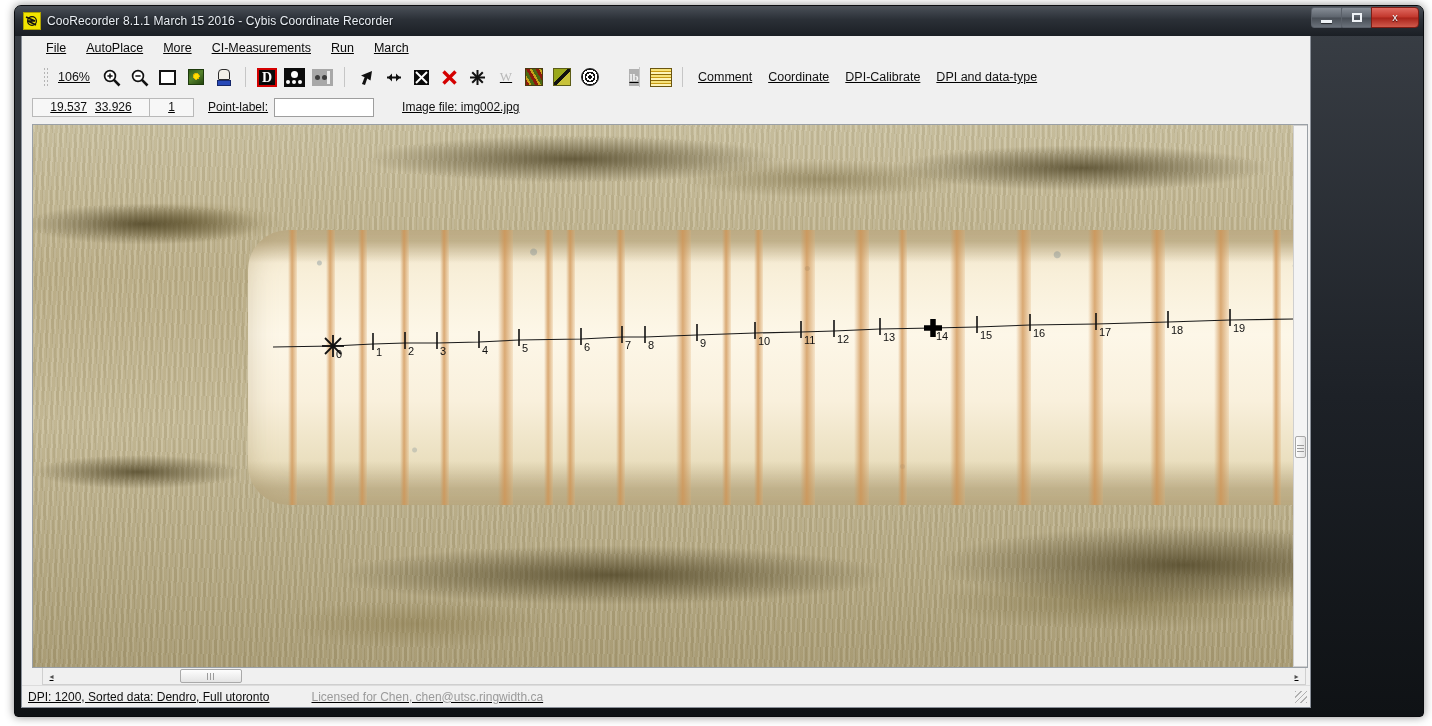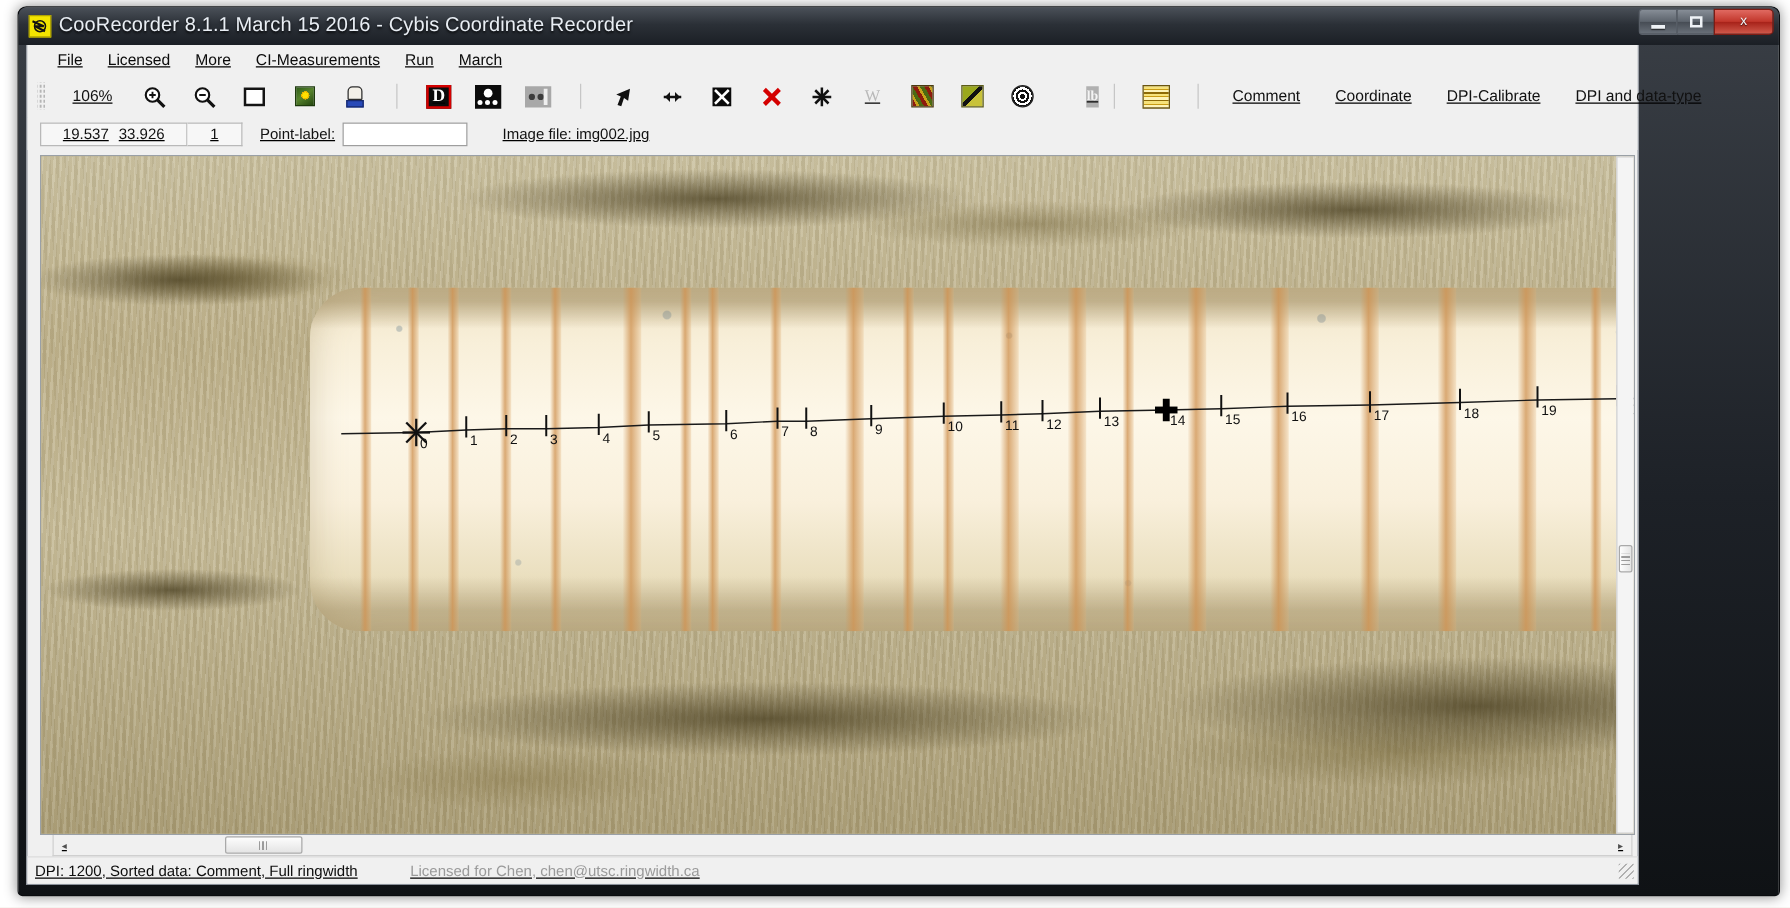--- a/index.html
+++ b/index.html
@@ -37,21 +37,21 @@
   }
   #app-icon {
     width: 18px; height: 18px; margin-right: 6px;
     background: #f2e400;
     border: 1px solid #b0a400;
     position: relative; flex: none;
     display: flex; align-items: center; justify-content: center;
   }
   #app-icon svg { display: block; }
   #title-text {
-    color: #e9eef4; font-size: 16px; letter-spacing: .1px;
+    color: #e9eef4; font-size: 12px; letter-spacing: .1px;
     text-shadow: 0 1px 2px rgba(0,0,0,.8);
     white-space: nowrap;
   }
   #wincontrols {
     position: absolute; right: 4px; top: 1px;
     display: flex; align-items: stretch; height: 22px;
   }
   .wbtn {
     width: 31px; height: 21px;
     border: 1px solid #5a6069;
@@ -91,21 +91,21 @@
   }
   .menu-item {
     font-size: 12.5px; color: #0b0b0b; padding: 2px 10px;
     white-space: nowrap; cursor: default;
   }
 
   
   #toolbar {
     height: 34px; display: flex; align-items: center;
     background: #f0f0f0; flex: none;
-    padding-left: 8px; gap: 12px;
+    padding-left: 20px; gap: 0px;
   }
   .grip {
     width: 6px; height: 22px; margin-right: 4px; flex: none;
     background-image: radial-gradient(circle, #b5b5b5 1px, transparent 1.1px);
     background-size: 3px 4px; background-position: 1px 1px;
   }
   #zoomlevel {
     font-size: 12.5px; color: #111; padding: 0 8px 0 6px;
     white-space: nowrap; flex: none;
   }
@@ -306,21 +306,21 @@
         <div class="wbtn close">
           <span class="glyph">x</span>
         </div>
       </div>
     </div>
 
     <div id="client">
 
       <div id="menubar">
         <div class="menu-item">File</div>
-        <div class="menu-item">Licensed</div>
+        <div class="menu-item">AutoPlace</div>
         <div class="menu-item">More</div>
         <div class="menu-item">CI-Measurements</div>
         <div class="menu-item">Run</div>
         <div class="menu-item">March</div>
       </div>
 
       <div id="toolbar">
         <div class="grip"></div>
         <div id="zoomlevel">106%</div>
 
@@ -563,20 +563,20 @@
           <div class="sb-track">
             <div id="hthumb">
               <div class="thumb-grip"></div>
             </div>
           </div>
           <div class="sb-arrow">▸</div>
         </div>
       </div>
 
       <div id="statusbar">
-        <div id="status-main">DPI: 1200,  Sorted data: Comment, Full ringwidth</div>
+        <div id="status-main">DPI: 1200,  Sorted data: Dendro, Full utoronto</div>
         <div id="status-license">Licensed for Chen, chen@utsc.ringwidth.ca</div>
         <div id="resize-grip"></div>
       </div>
 
     </div>
   </div>
 </div>
 
 </body></html>

